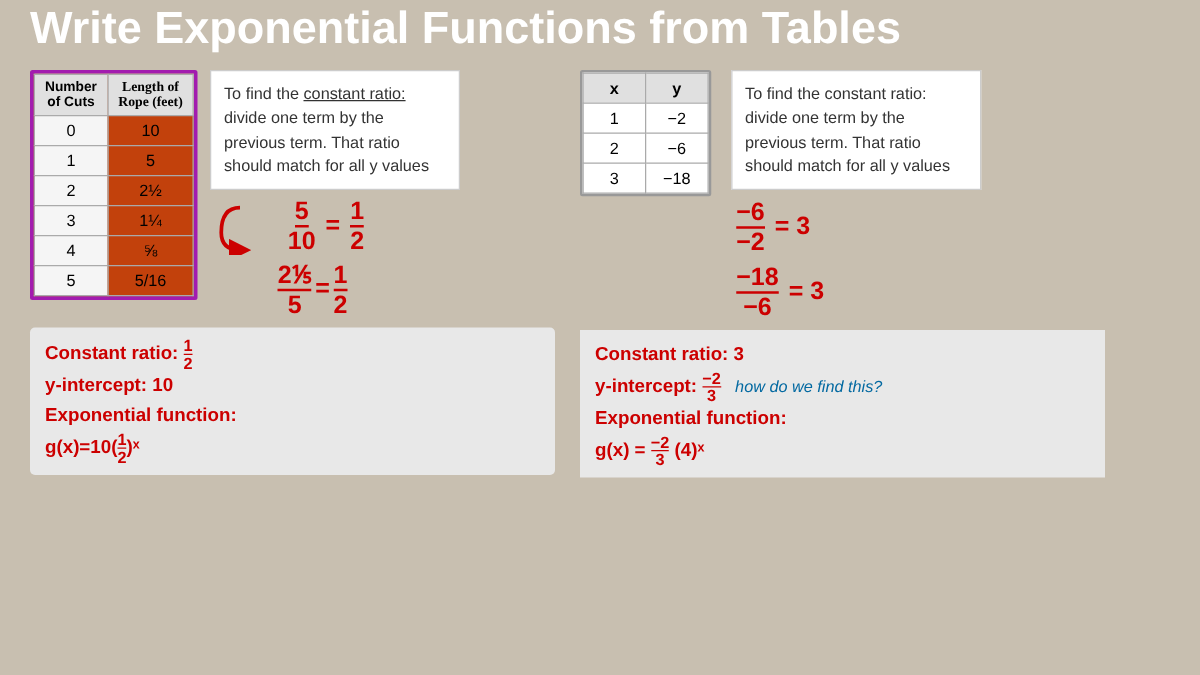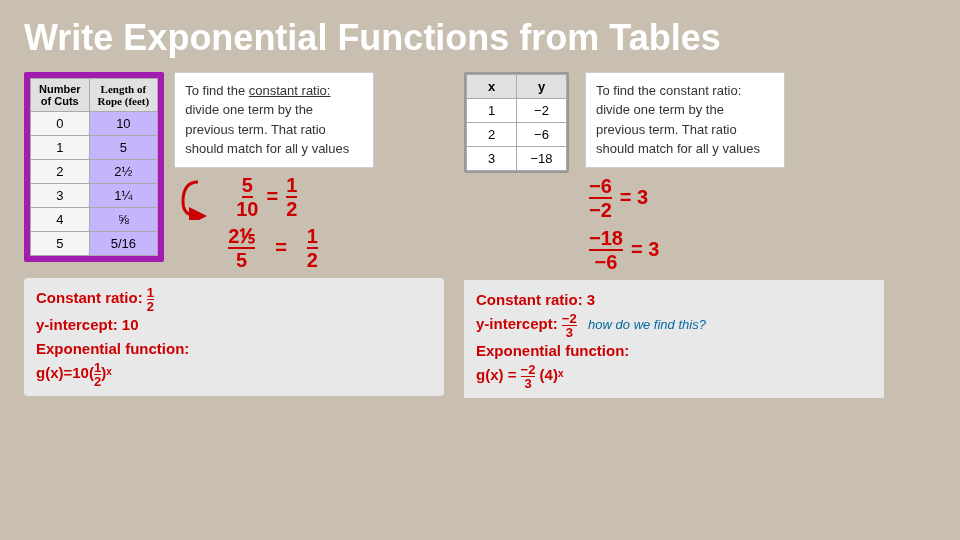--- a/index.html
+++ b/index.html
@@ -9,21 +9,21 @@
       background: #c8bfb0;
       font-family: Arial, sans-serif;
       overflow: hidden;
       position: relative;
     }
 
     .page-container {
       width: 960px;
       height: 468px;
       background: #c8bfb0;
-      padding: 18px 24px 14px 24px;
+      padding: 2px 24px 14px 24px;
       position: relative;
     }
 
     .main-title {
       font-size: 36px;
       font-weight: bold;
       color: #fff;
       line-height: 1.1;
       margin-bottom: 14px;
     }
@@ -42,22 +42,22 @@
       width: 420px;
     }
 
     .left-top {
       display: flex;
       gap: 10px;
       align-items: flex-start;
     }
 
     .table-wrapper {
-      background: #c4b5fd;
-      border: 6px solid #a21caf;
+      background: #c2410c;
+      border: 3px solid #a21caf;
       border-radius: 2px;
     }
 
     table {
       border-collapse: collapse;
       font-size: 13px;
     }
 
     table th, table td {
       border: 1px solid #aaa;
@@ -279,21 +279,21 @@
               <span class="num">5</span>
               <span class="den">10</span>
             </div>
             <span class="equals">=</span>
             <div class="fraction">
               <span class="num">1</span>
               <span class="den">2</span>
             </div>
           </div>
 
-          <div style="display:flex; align-items:center; gap:20px; margin-left:54px;">
+          <div style="display:flex; align-items:center; gap:3px; margin-left:54px;">
             <div class="fraction">
               <span class="num">2⅕</span>
               <span class="den">5</span>
             </div>
             <span class="equals">=</span>
             <div class="fraction">
               <span class="num">1</span>
               <span class="den">2</span>
             </div>
           </div>

